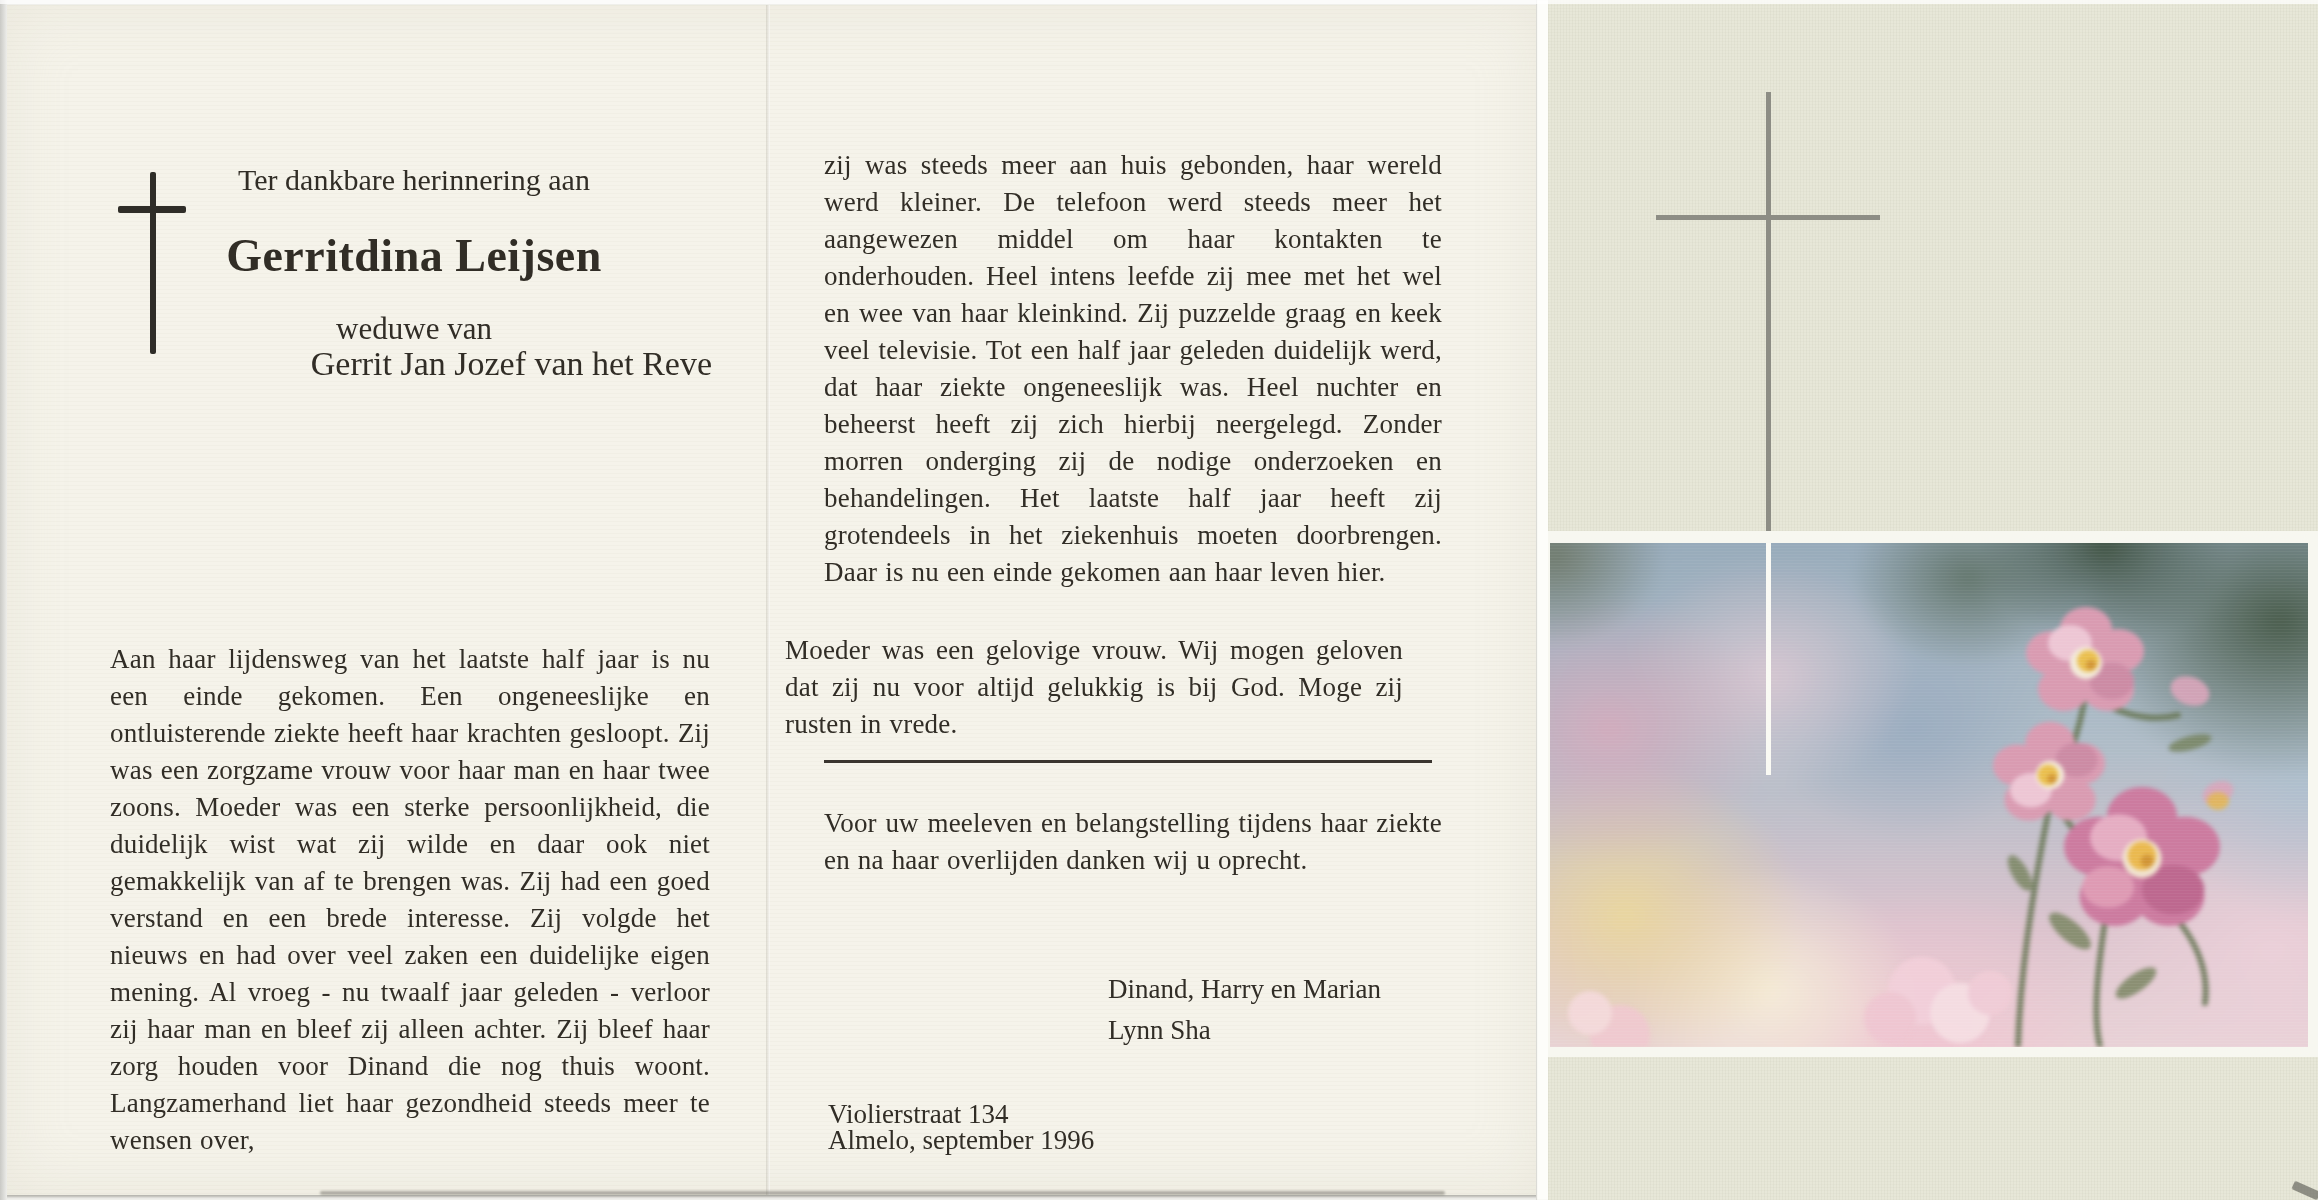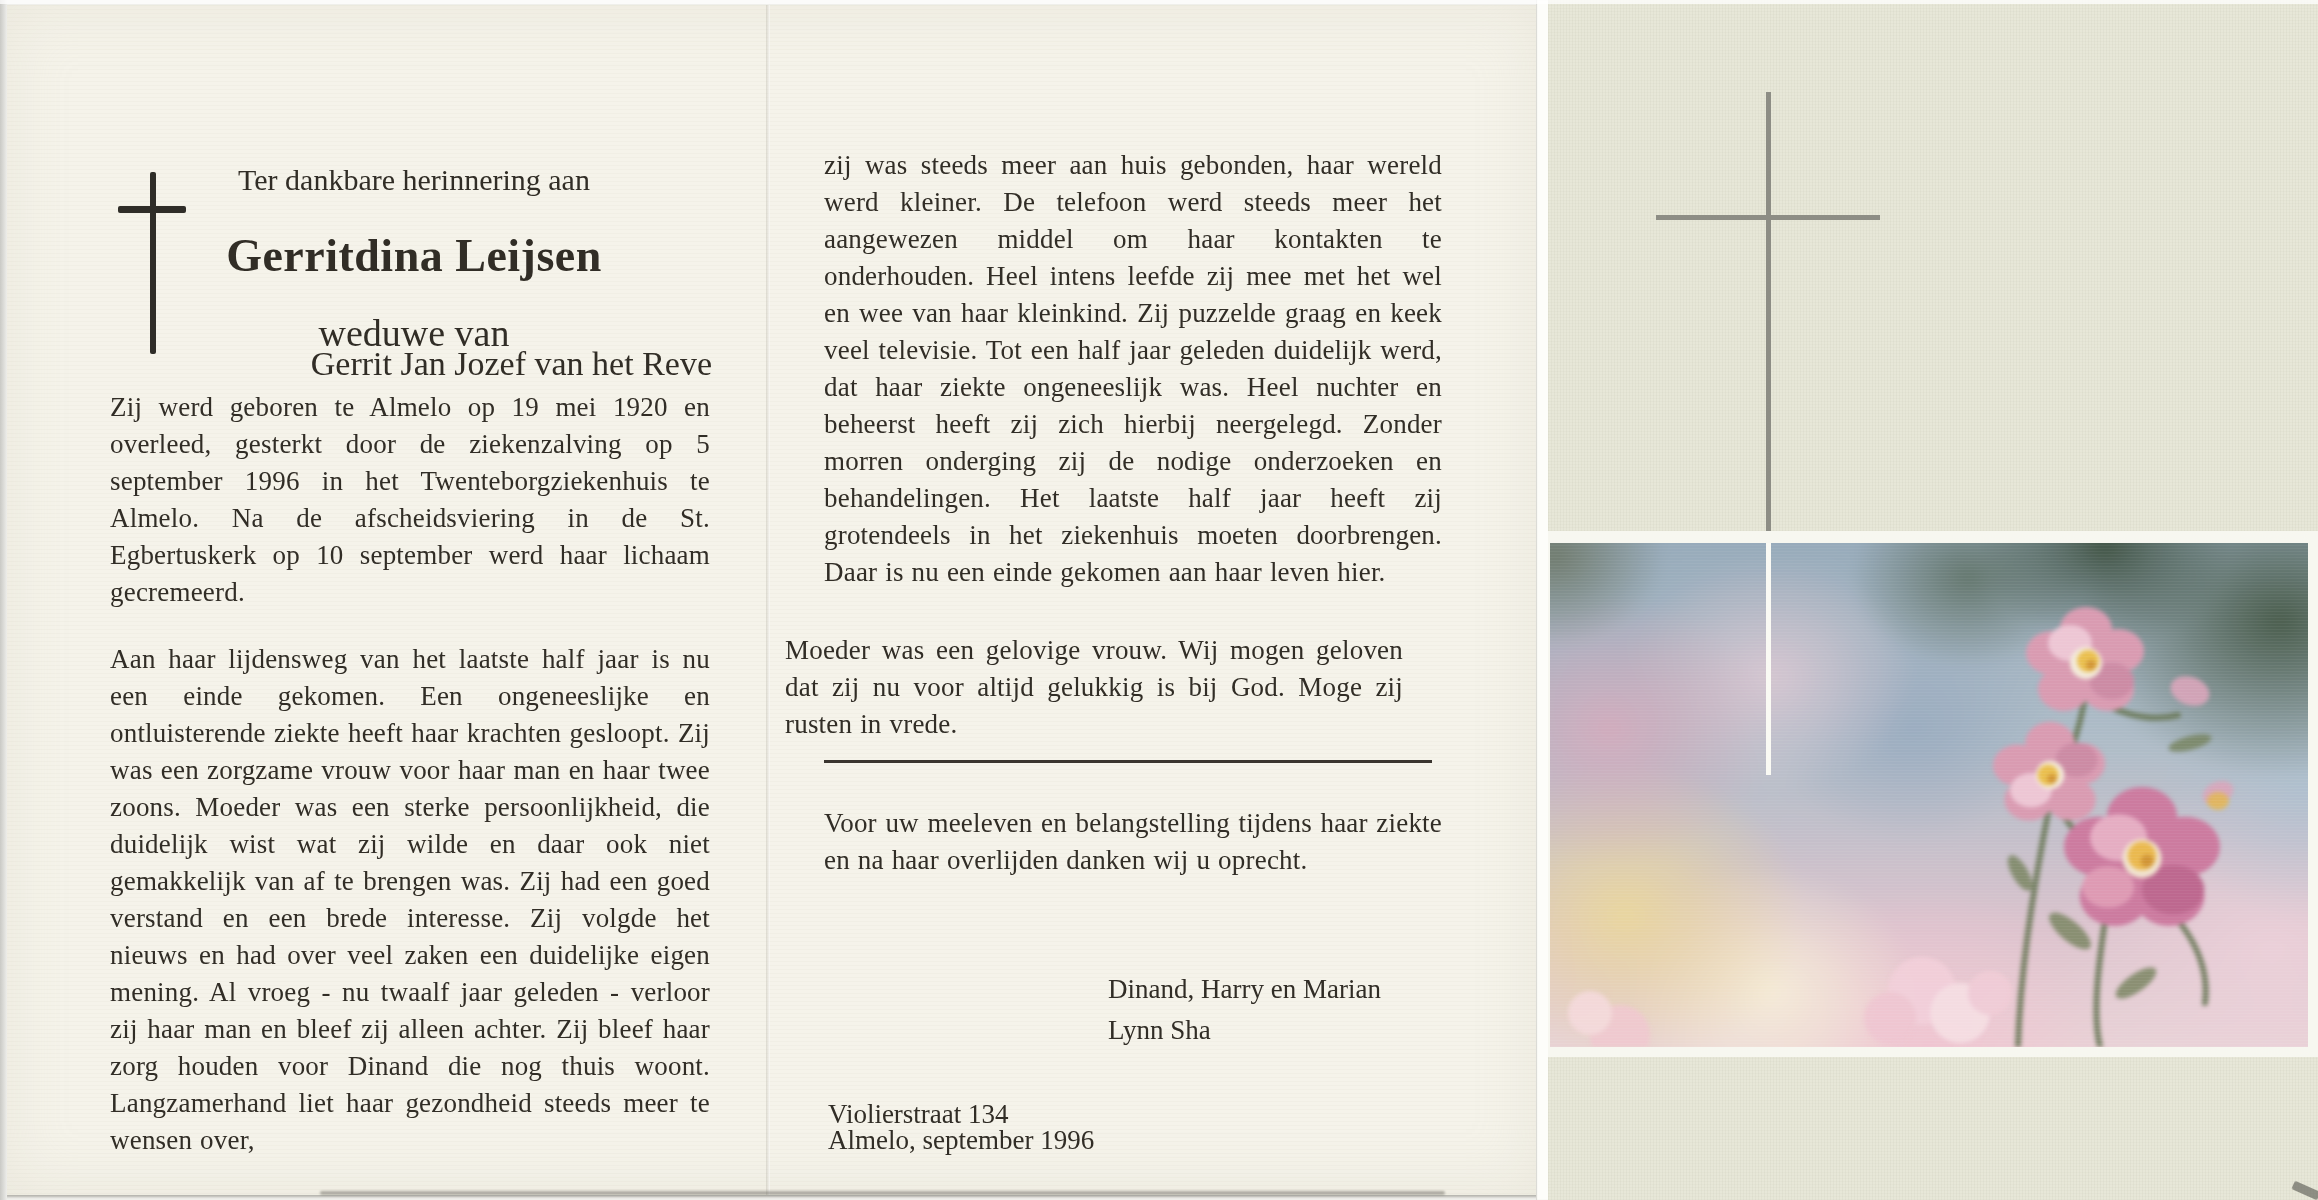--- a/index.html
+++ b/index.html
@@ -32,21 +32,21 @@
   .page-gap{position:absolute;left:1536px;top:0;width:12px;height:1200px;background:#fdfdfa;
     box-shadow:inset 1px 0 1px rgba(150,148,138,0.35);}
   
   .para{
     position:absolute;font-size:27px;line-height:37px;text-align:justify;
     text-align-last:left;letter-spacing:0.2px;word-spacing:1px;hyphens:none;
   }
   .heading-block{position:absolute;left:110px;width:596px;text-align:center;}
   .dedication{font-size:30px;}
   .deceased-name{font-size:46px;font-weight:700;letter-spacing:0.5px;}
-  .relation{font-size:38px;}
+  .relation{font-size:31px;}
   .spouse{font-size:34px;}
   
   .ink-cross-v{position:absolute;left:144px;top:167px;width:6px;height:182px;background:#2f2d28;border-radius:2px;}
   .ink-cross-h{position:absolute;left:112px;top:201px;width:68px;height:7px;background:#2f2d28;border-radius:2px;}
   
   .divider{position:absolute;left:824px;top:755px;width:608px;height:3px;background:#3a352e;}
   .sig-line{position:absolute;left:1108px;font-size:27px;}
   .footer-line{position:absolute;left:828px;font-size:27px;}
   
   #right-page{
@@ -104,21 +104,20 @@
     <div class="heading-block" style="top:158px;">
       <span class="dedication">Ter dankbare herinnering aan</span>
     </div>
     <div class="heading-block" style="top:306px;">
       <span class="relation">weduwe van</span>
     </div>
     <div class="heading-block" style="top:340px;text-align:right;">
       <span class="spouse">Gerrit Jan Jozef van het Reve</span>
     </div>
 
-    <div class="para" style="left:104px;top:384px;width:600px;">Zij werd geboren te Almelo op 19 mei 1920 en overleed, gesterkt door de ziekenzalving op 5 september 1996 in het Twenteborgziekenhuis te Almelo. Na de afscheidsviering in de St. Egbertuskerk op 10 september werd haar lichaam gecremeerd.</div>
     <div class="para" style="left:104px;top:636px;width:600px;">Aan haar lijdensweg van het laatste half jaar is nu een einde gekomen. Een ongeneeslijke en ontluisterende ziekte heeft haar krachten gesloopt. Zij was een zorgzame vrouw voor haar man en haar twee zoons. Moeder was een sterke persoonlijkheid, die duidelijk wist wat zij wilde en daar ook niet gemakkelijk van af te brengen was. Zij had een goed verstand en een brede interesse. Zij volgde het nieuws en had over veel zaken een duidelijke eigen mening. Al vroeg - nu twaalf jaar geleden - verloor zij haar man en bleef zij alleen achter. Zij bleef haar zorg houden voor Dinand die nog thuis woont. Langzamerhand liet haar gezondheid steeds meer te wensen over,</div>
 
     <div class="para" style="left:818px;top:142px;width:618px;">zij was steeds meer aan huis gebonden, haar wereld werd kleiner. De telefoon werd steeds meer het aangewezen middel om haar kontakten te onderhouden. Heel intens leefde zij mee met het wel en wee van haar kleinkind. Zij puzzelde graag en keek veel televisie. Tot een half jaar geleden duidelijk werd, dat haar ziekte ongeneeslijk was. Heel nuchter en beheerst heeft zij zich hierbij neergelegd. Zonder morren onderging zij de nodige onderzoeken en behandelingen. Het laatste half jaar heeft zij grotendeels in het ziekenhuis moeten doorbrengen. Daar is nu een einde gekomen aan haar leven hier.</div>
     <div class="para" style="left:779px;top:627px;width:618px;">Moeder was een gelovige vrouw. Wij mogen geloven dat zij nu voor altijd gelukkig is bij God. Moge zij rusten in vrede.</div>
 
     <div class="divider" style="left:818px;"></div>
 
     <div class="para" style="left:818px;top:800px;width:618px;">Voor uw meeleven en belangstelling tijdens haar ziekte en na haar overlijden danken wij u oprecht.</div>
 
     <div class="sig-line" style="left:1102px;top:932px;margin-top:37px;">Dinand, Harry en Marian</div>

